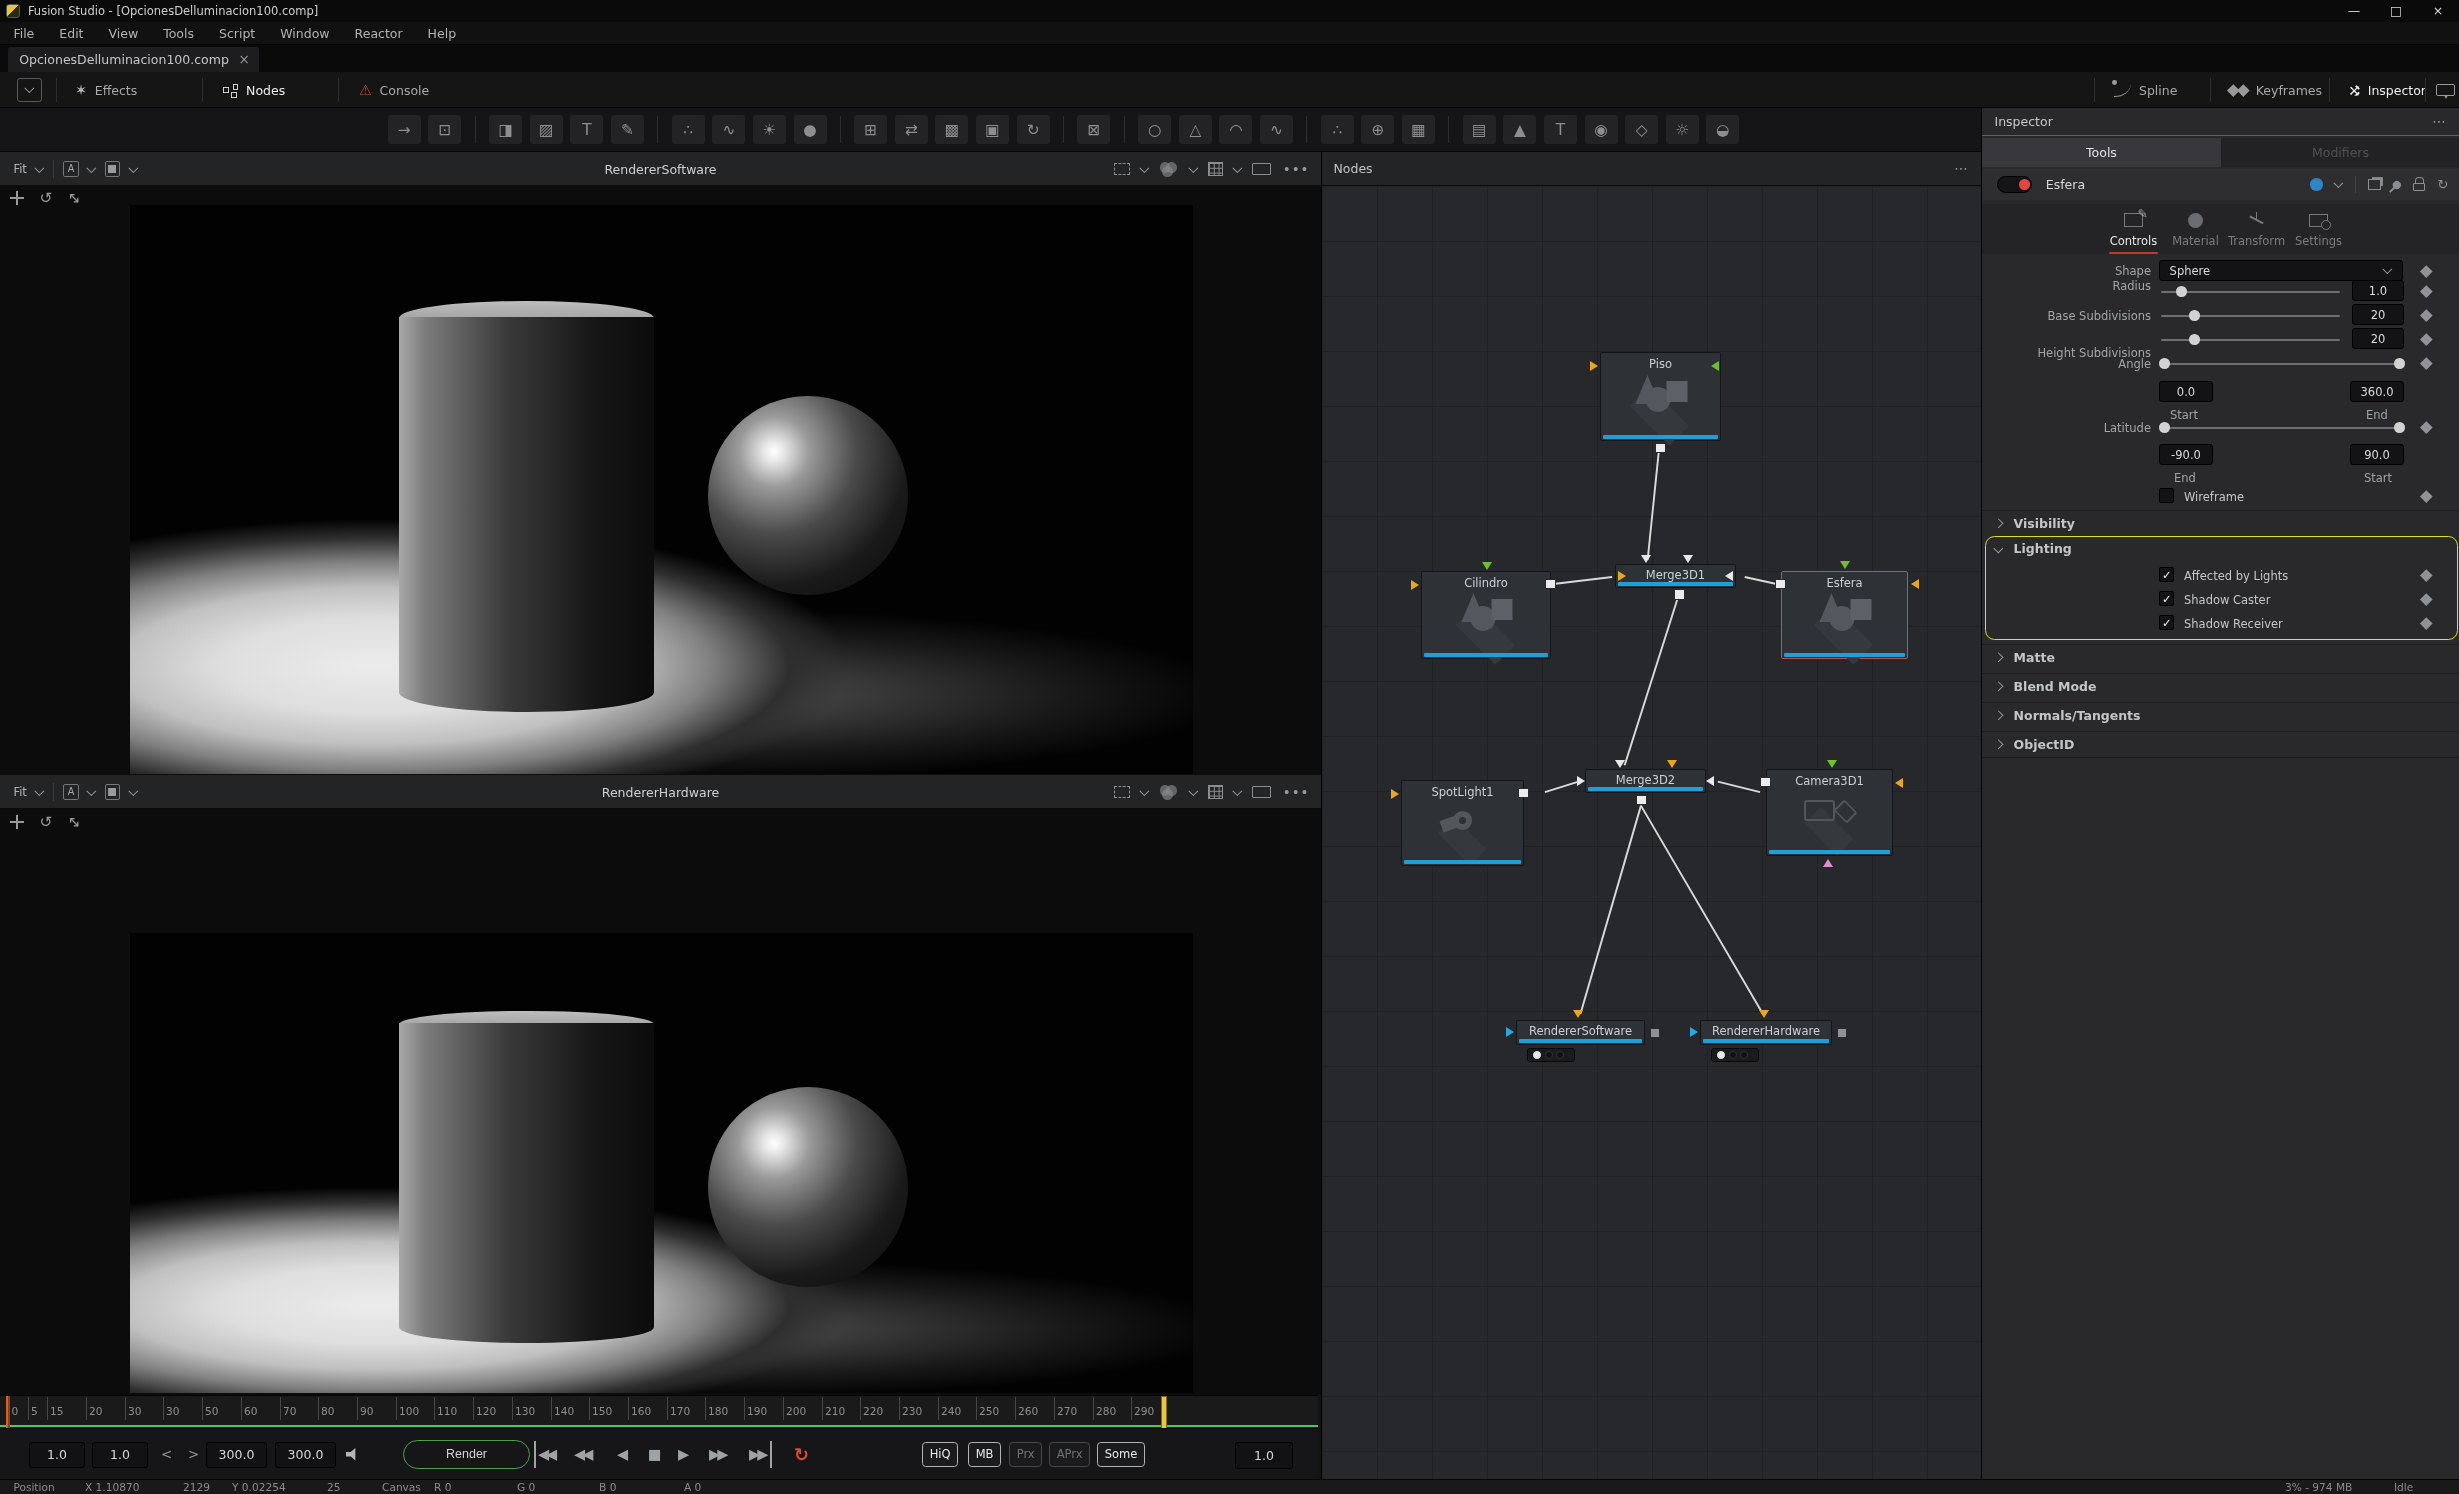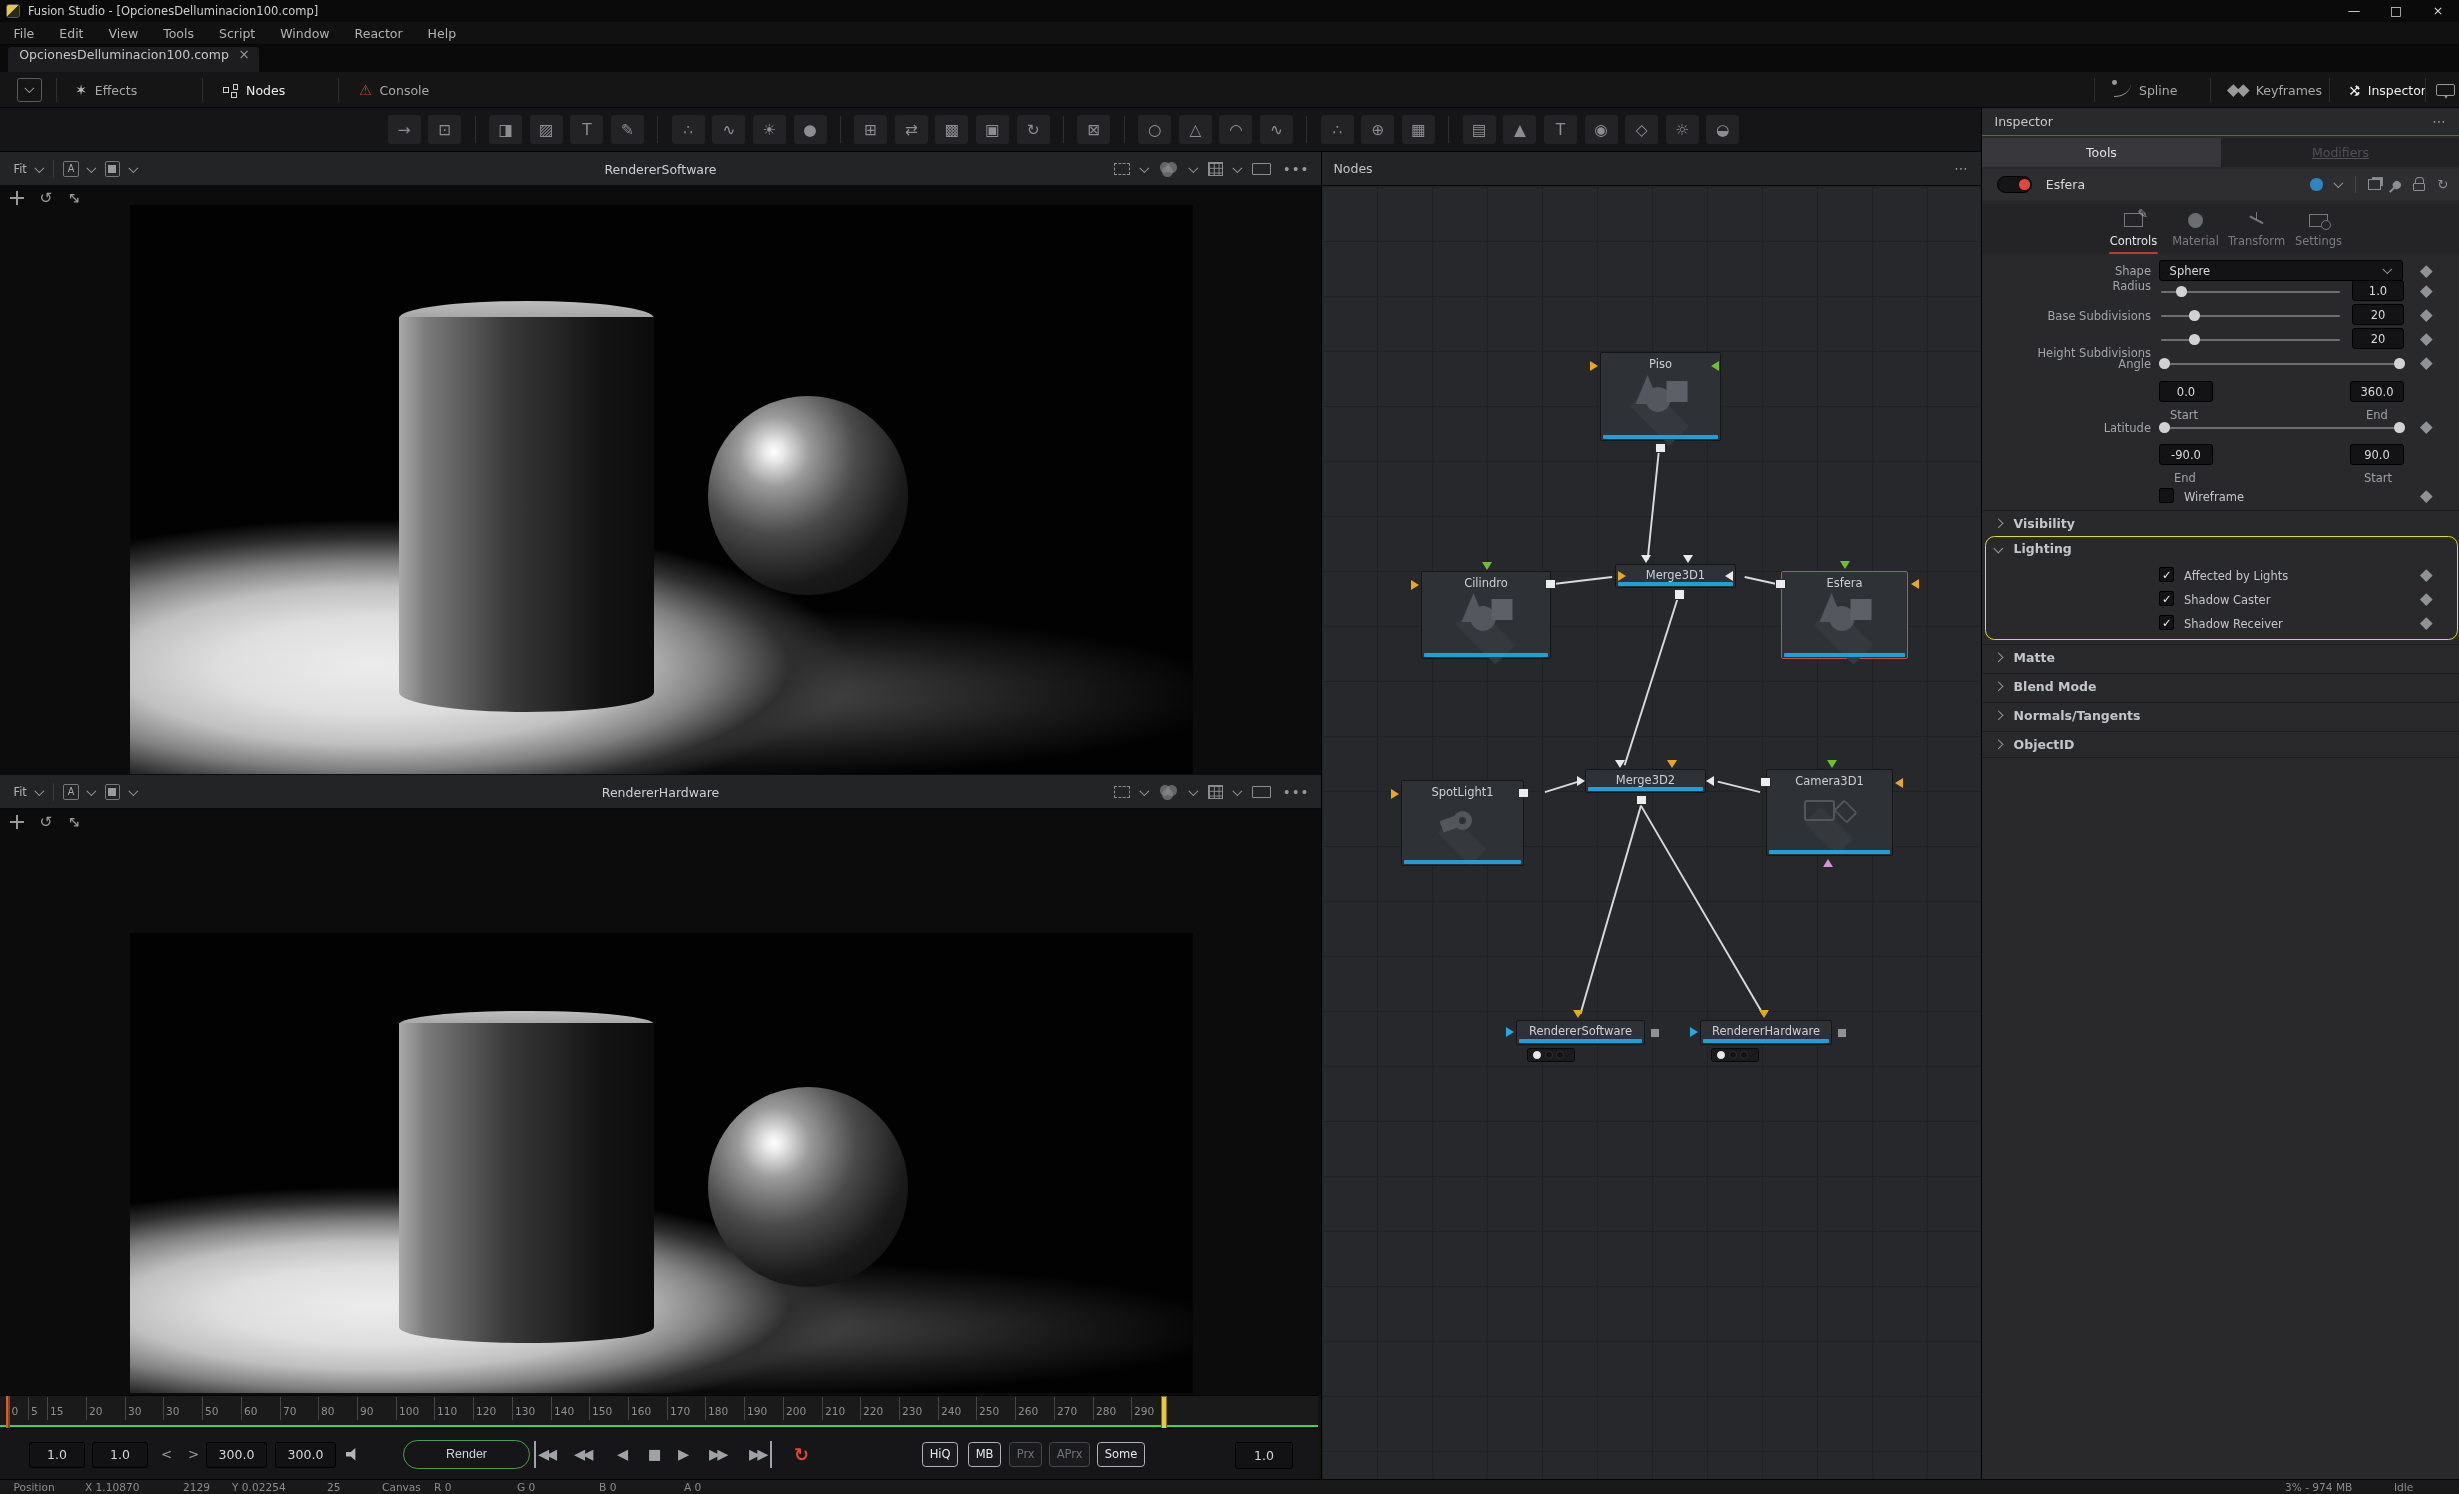--- a/index.html
+++ b/index.html
@@ -17,21 +17,21 @@
     background:linear-gradient(135deg,#e8c63a 0 50%,#2a2a10 50% 100%); border:1px solid #555; }
   .win-title { font-size:11.5px; color:#cfcfcf; margin-left:7.7px; }
   .win-btns { margin-left:auto; display:flex; }
   .win-btn { width:42px; height:22px; text-align:center; line-height:21px; font-size:12.5px; color:#dcdcdc; }
 
   #menubar { left:0; top:22px; width:2459px; height:23px; background:#111112; display:flex; align-items:center; gap:25px; padding-left:13.4px; border-bottom:1px solid #060606;}
   .menu-item { font-size:12.5px; color:#b2b2b2; }
 
   #tabbar { left:0; top:45px; width:2459px; height:27px; background:#0a0a0b; }
   .doc-tab { position:absolute; left:7.7px; top:1.9px; height:25px; padding:0 9.6px 0 11.5px; background:#1d1d1f;
-    display:flex; align-items:flex-start; gap:9.6px; font-size:12.5px; color:#c6c6c6; border-radius:2.9px 2.9px 0 0; }
+    display:flex; align-items:center; gap:9.6px; font-size:12.5px; color:#c6c6c6; border-radius:2.9px 2.9px 0 0; }
   .tab-close { color:#9a9a9a; font-size:13.4px; }
 
   
   #toolbar { left:0; top:72px; width:2459px; height:36px; background:#151516; border-bottom:1px solid #060606; }
   .tb-item { position:absolute; top:0; height:36px; display:flex; align-items:center; gap:7.7px; font-size:12.5px; color:#a9a9a9; }
   .tb-item.bright { color:#efefef; }
   .tb-div { position:absolute; top:5.8px; width:1px; height:24px; background:#2e2e30; }
   .vbox-btn { position:absolute; left:17.3px; top:5.8px; width:25px; height:24px; border:1px solid #5a5a5c; border-radius:2.9px; display:flex; align-items:center; justify-content:center; }
   .chev { display:inline-block; width:6.7px; height:6.7px; border-right:1.5px solid #9a9a9a; border-bottom:1.5px solid #9a9a9a; transform:rotate(45deg) translate(-1px,-1px); }
   .wand { color:#b9b9b9; font-size:14.4px; }
@@ -159,21 +159,21 @@
   .dotspill i:first-child { background:#e8e8e8; border-color:#e8e8e8; }
 
   
   #inspector { left:1981px; top:108px; width:478px; height:1372px; background:#29292c; border-left:1px solid #000; }
   .insp-header { position:absolute; left:0; top:0; width:478px; height:28px; border-bottom:1.9px solid #c0392b; display:flex; align-items:center; }
   .insp-header .t { font-size:12.5px; color:#c8c8ca; margin-left:12.5px; }
   .insp-header .dots { margin-left:auto; margin-right:13.4px; }
   .insp-tabs { position:absolute; left:0; top:30px; width:478px; height:29px; display:flex; }
   .insp-tab { flex:1; display:flex; align-items:center; justify-content:center; font-size:12.5px; }
   .insp-tab.active { background:#38383c; color:#e2e2e4; }
-  .insp-tab.inactive { background:#222225; color:#515155;text-decoration:underline; }
+  .insp-tab.inactive { background:#222225; color:#515155; }
   .node-row { position:absolute; left:0; top:61px; width:478px; height:31px; background:#2e2e31; display:flex; align-items:center; }
   .toggle { width:35px; height:16.3px; border-radius:8.6px; background:#151517; border:1px solid #000; margin-left:15.4px; position:relative; }
   .toggle .knob { position:absolute; right:1.9px; top:1.9px; width:10.6px; height:10.6px; border-radius:50%; background:#e0483c; }
   .node-row .name { font-size:12.5px; color:#d8d8da; margin-left:13.4px; }
   .bluedot { width:12.5px; height:12.5px; border-radius:50%; background:#2f84c2; }
   .nr-right { margin-left:auto; display:flex; align-items:center; gap:12.5px; margin-right:11.5px; color:#8b8e92; }
   .vdiv { width:1px; height:17.3px; background:#46464a; }
   .ico-copy { width:12.5px; height:10.6px; border:1.4px solid #8b8e92; box-shadow:2.9px -2.9px 0 -1px #8b8e92; }
   .ico-pin { width:7.7px; height:7.7px; border-radius:50%; background:#8b8e92; position:relative; transform:rotate(45deg); }
   .ico-pin::after{ content:""; position:absolute; left:2.9px; top:6.7px; width:1.9px; height:7.7px; background:#8b8e92; }

